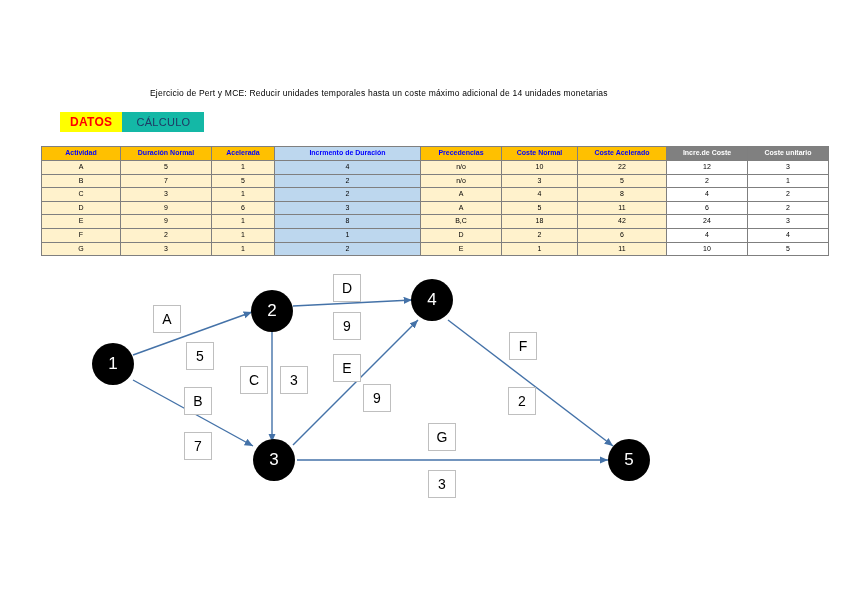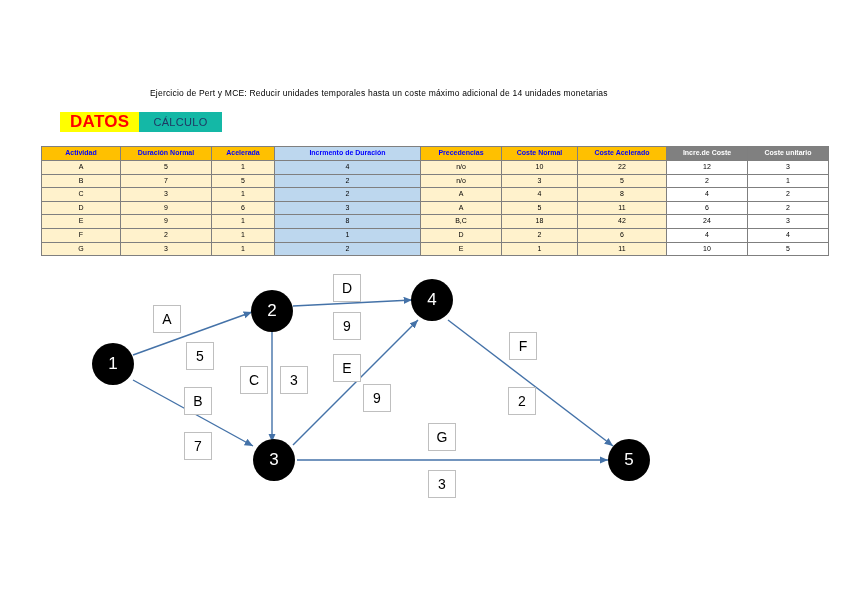--- a/index.html
+++ b/index.html
@@ -37,21 +37,21 @@
     left: 60px;
     top: 112px;
     display: flex;
     align-items: stretch;
     height: 20px;
   }
   .tab-datos {
     background: #ffff00;
     color: #ff0000;
     font-weight: bold;
-    font-size: 17px;
+    font-size: 12px;
     padding: 3px 10px 3px 10px;
     display: flex;
     align-items: center;
     letter-spacing: 0.3px;
   }
   .tab-calculo {
     background: #14b8a6;
     color: #1f3864;
     font-weight: normal;
     font-size: 11px;

